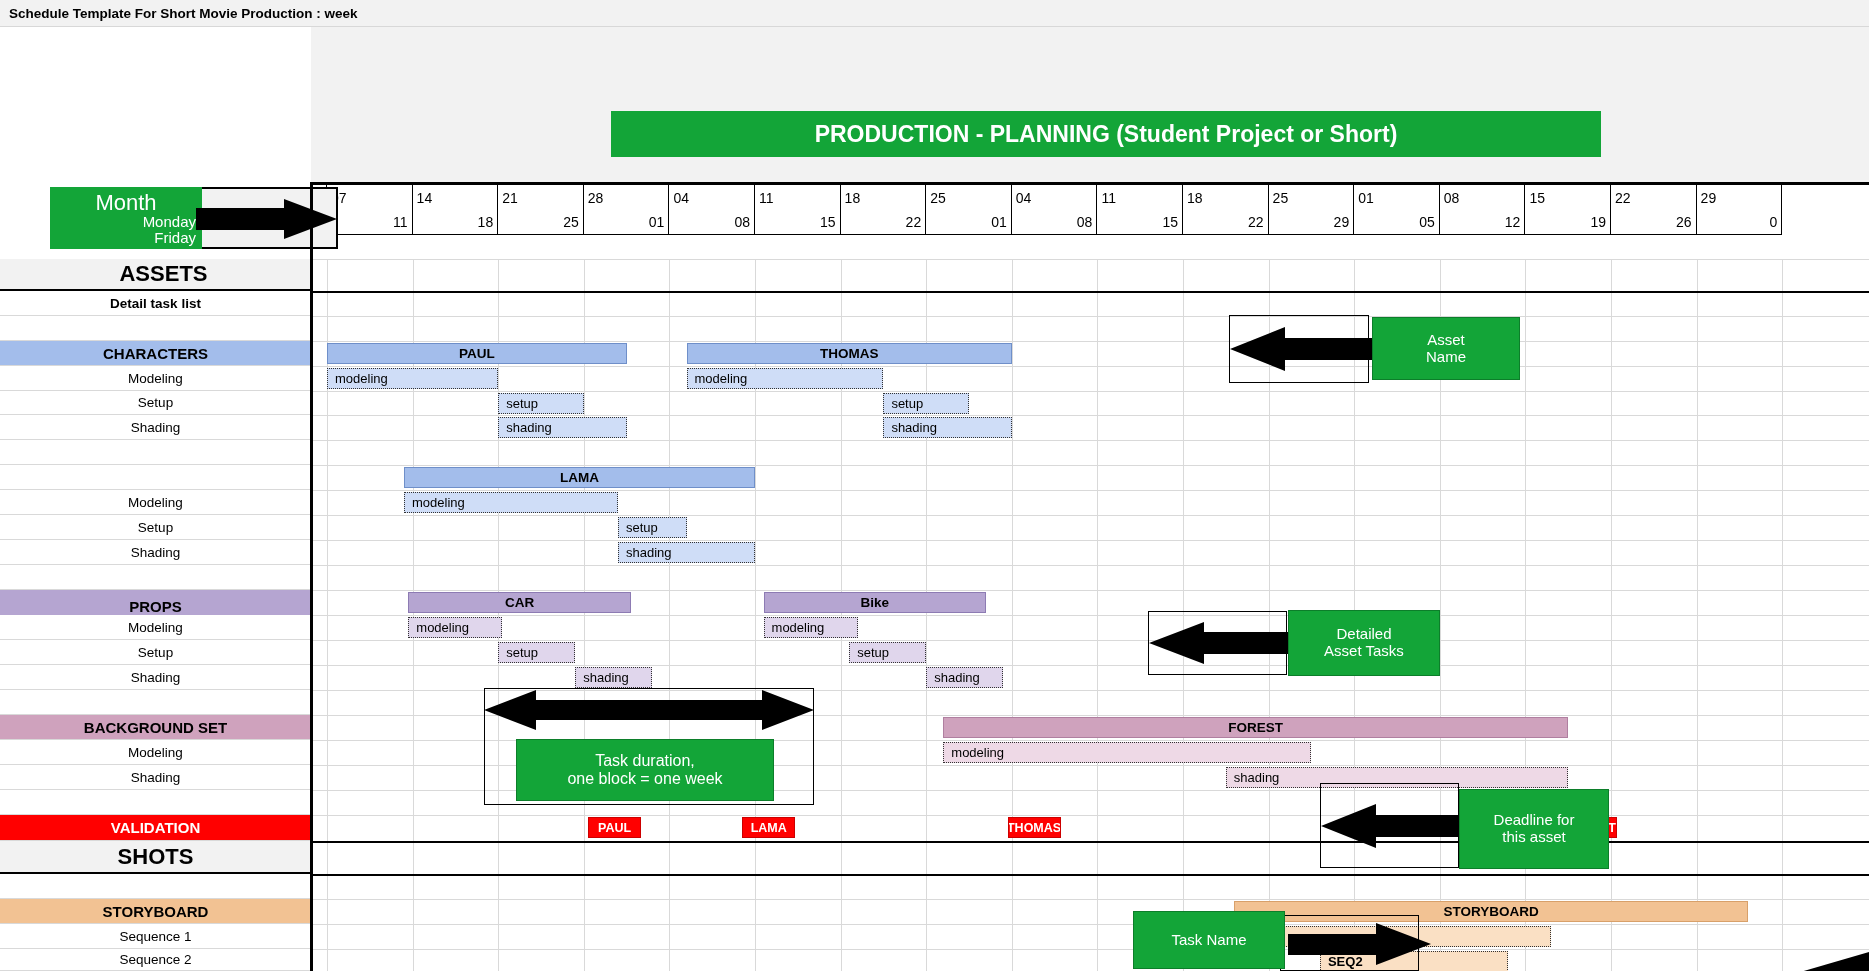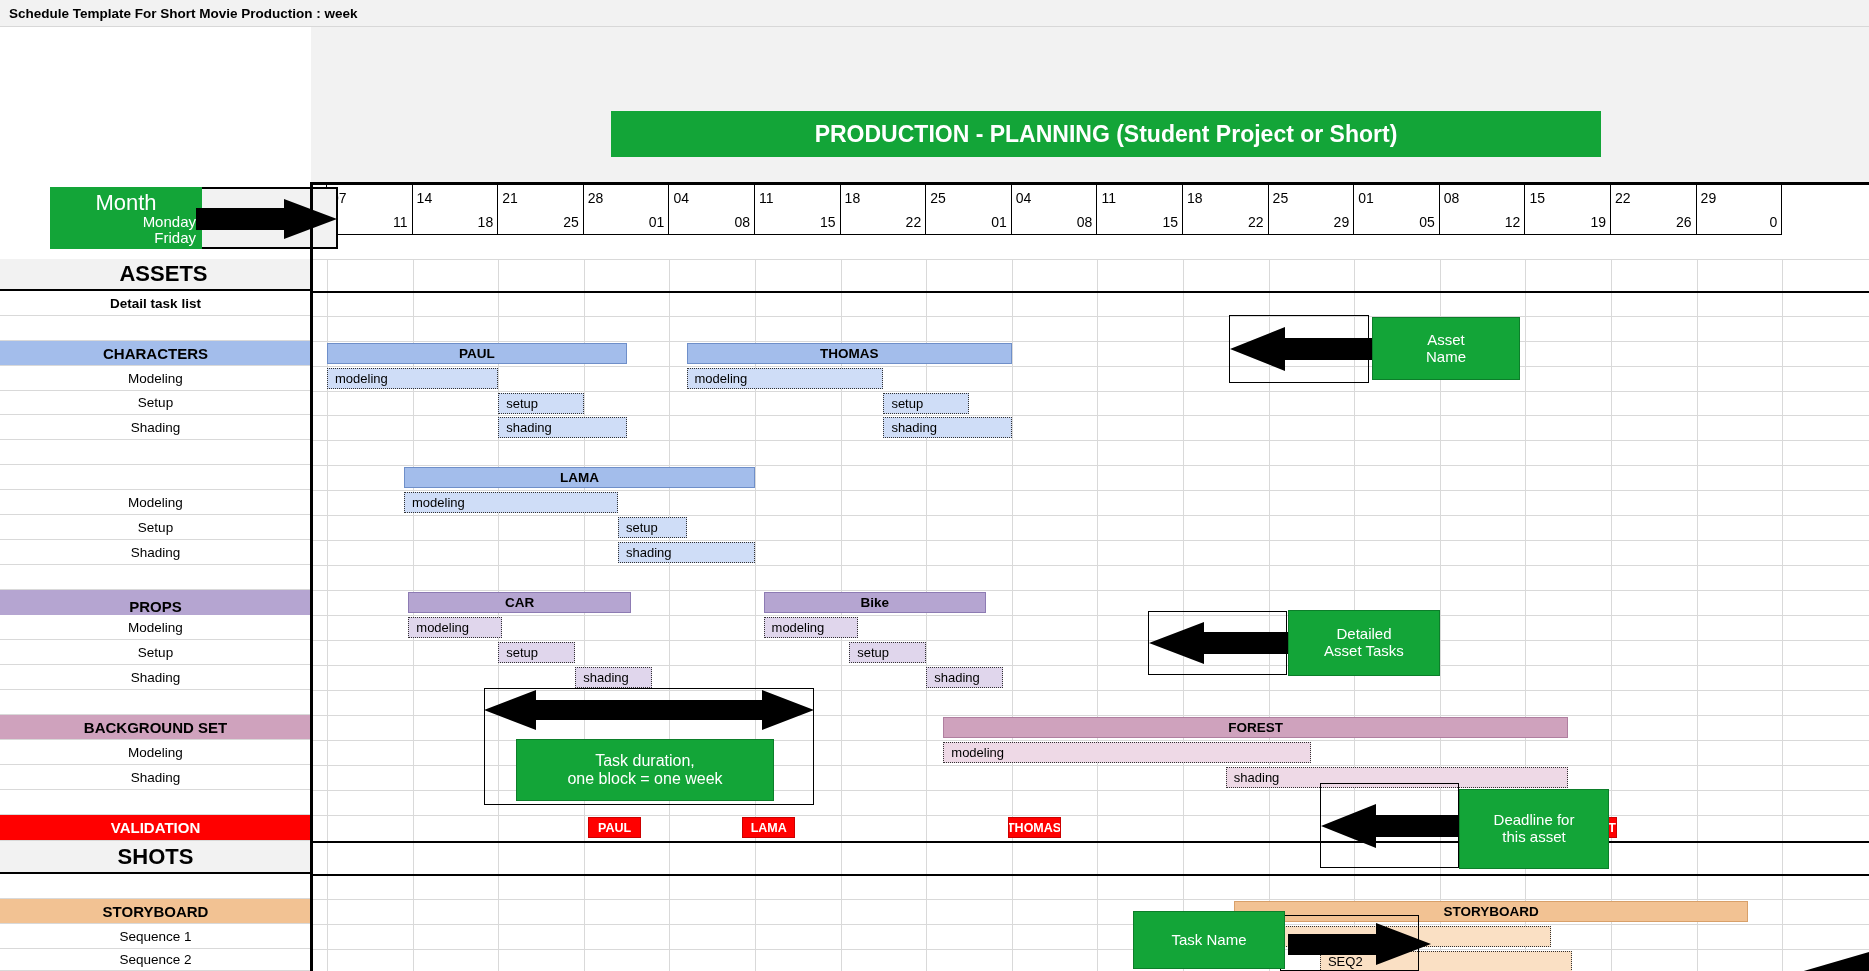--- a/index.html
+++ b/index.html
@@ -378,21 +378,21 @@
         </div>
         <div class="bar task b-bg-task" style="left: 914.8px; width: 342.4px; top: 740px;">
           <span>shading</span>
         </div>
         <div class="bar title b-sb-title" style="left: 923.36px; width: 513.6px; top: 874px;">
           <span>STORYBOARD</span>
         </div>
         <div class="bar task b-sb-task" style="left: 923.36px; width: 316.72px; top: 899px;">
           <span>SEQ1</span>
         </div>
-        <div class="bar task b-sb-task" style="left: 1008.96px; width: 252px; top: 924px;">
+        <div class="bar task b-sb-task" style="left: 1008.96px; width: 188px; top: 924px; font-weight: bold;">
           <span>SEQ2</span>
         </div>
       </div>
     <div id="validation">
         <div class="bar val b-valid" style="left: 277.08px; width: 53.072px; top: 790px;">
           <span>PAUL</span>
         </div>
         <div class="bar val b-valid" style="left: 431.16px; width: 53.072px; top: 790px;">
           <span>LAMA</span>
         </div>

